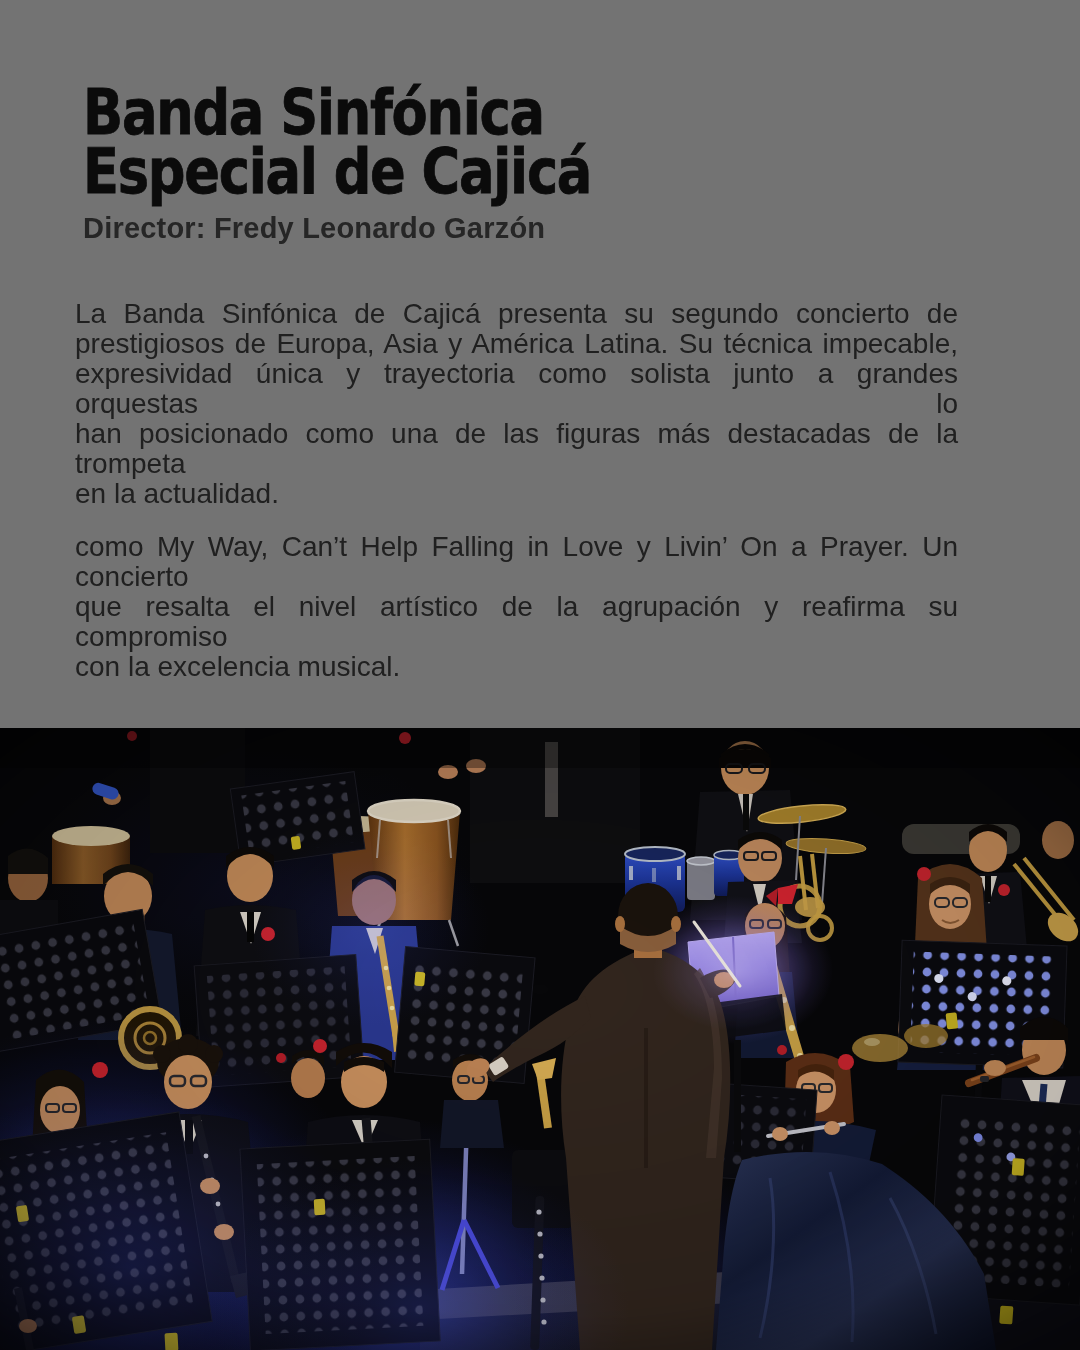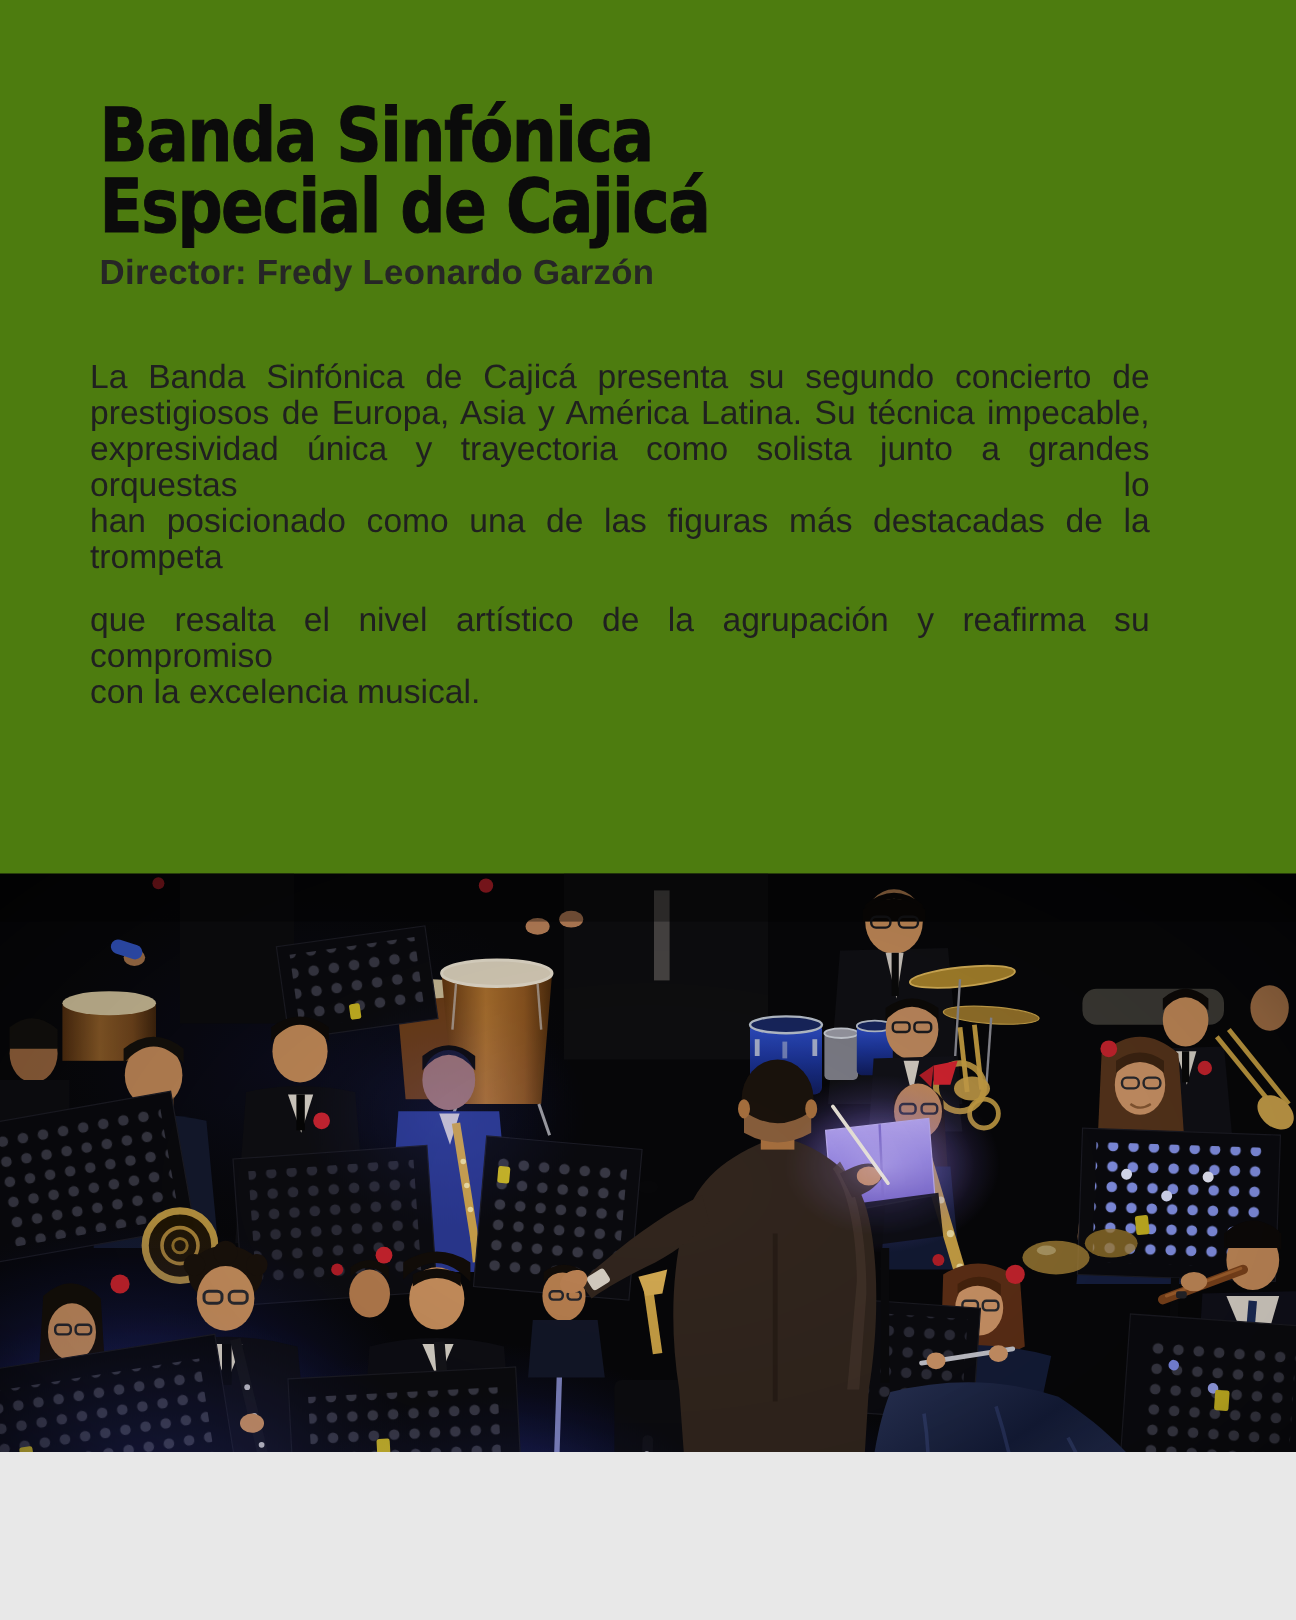--- a/index.html
+++ b/index.html
@@ -1,19 +1,19 @@
 <!DOCTYPE html>
 <html><head>
 <meta charset="utf-8">
 <style>
   * { margin:0; padding:0; box-sizing:border-box; }
   html,body { background:#e8e8e8; }
   .page {
-    position:relative; width:1080px; height:1210px;
-    background:#4d7c0f; overflow:hidden; margin:0 auto;
+    position:relative; width:1080px; height:1350px;
+    background:#737373; overflow:hidden; margin:0 auto;
     font-family:"Liberation Sans", sans-serif;
   }
   
   .hdr { position:absolute; left:83px; top:83px; }
   .title {
     font-family:"DejaVu Sans", sans-serif;
     font-weight:800; font-size:62px; line-height:59px;
     color:#0b0b0b; letter-spacing:-1.5px;
     transform:scaleX(0.85); transform-origin:left top;
     -webkit-text-stroke:0.8px #0b0b0b;
@@ -46,22 +46,24 @@
     </h1>
     <p class="subtitle">Director: Fredy Leonardo Garzón</p>
   </header>
 
   <main class="copy">
     <div class="para" id="para1">
         <div class="line">La Banda Sinfónica de Cajicá presenta su segundo concierto de</div>
         <div class="line">prestigiosos de Europa, Asia y América Latina. Su técnica impecable,</div>
         <div class="line">expresividad única y trayectoria como solista junto a grandes orquestas lo</div>
         <div class="line">han posicionado como una de las figuras más destacadas de la trompeta</div>
+        <div class="line last">en la actualidad.</div>
       </div>
     <div class="para" id="para2">
+        <div class="line">como My Way, Can’t Help Falling in Love y Livin’ On a Prayer. Un concierto</div>
         <div class="line">que resalta el nivel artístico de la agrupación y reafirma su compromiso</div>
         <div class="line last">con la excelencia musical.</div>
       </div>
   </main>
 
   <figure class="photo" aria-label="La Banda Sinfónica de Cajicá en concierto: músicos de traje oscuro con rosas rojas, atriles negros perforados con luz azul, percusión al fondo y el director de espaldas frente a una partitura iluminada de morado.">
     <svg viewBox="0 0 1080 622" preserveAspectRatio="none">
       <defs>
         <radialGradient id="glowBlue" cx="50%" cy="50%" r="50%">
           <stop offset="0" stop-color="#3846d8" stop-opacity="0.55"></stop>

